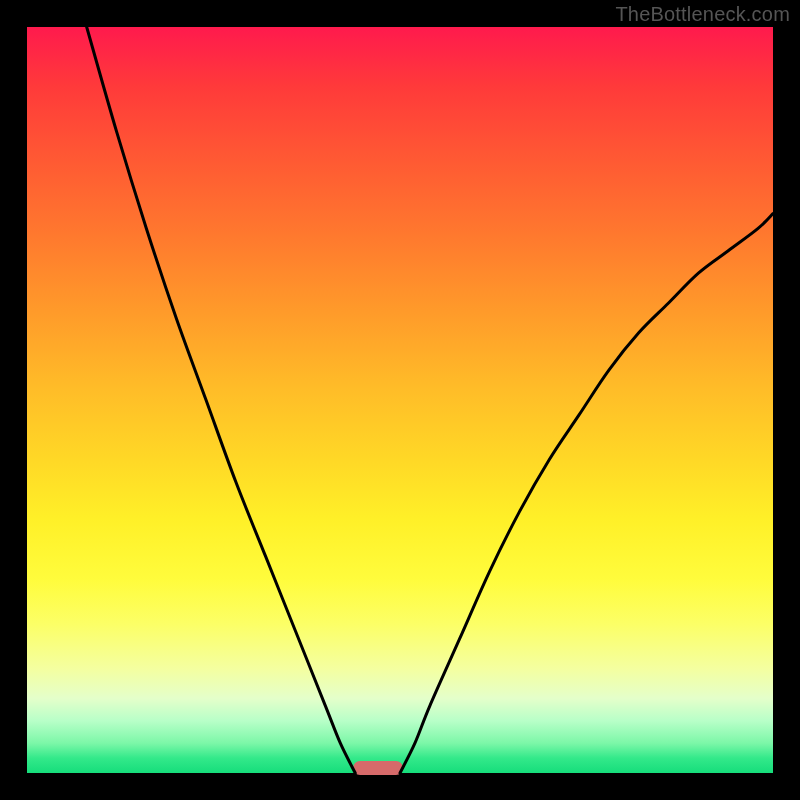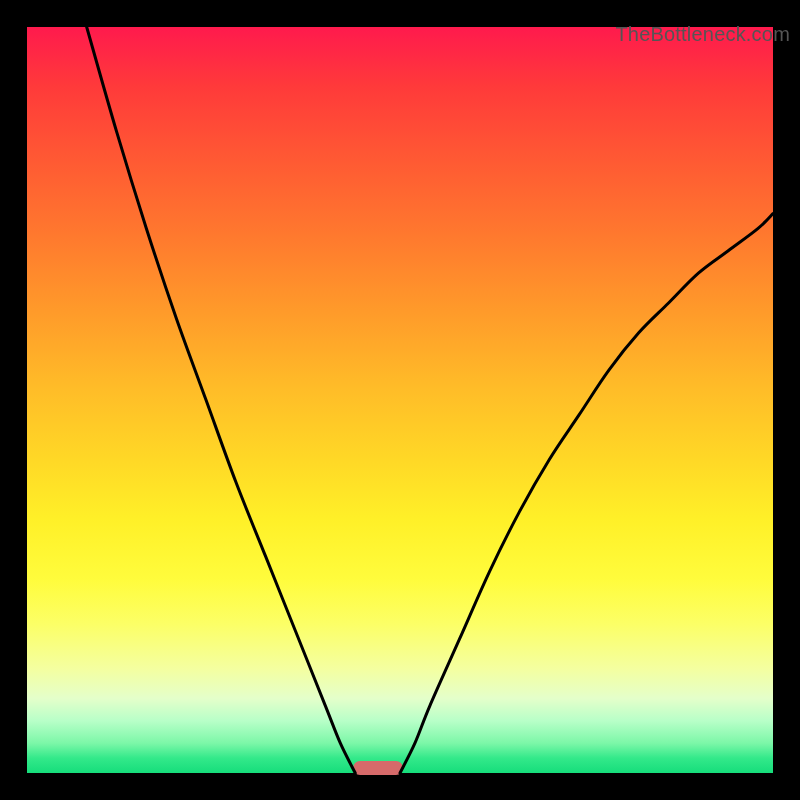--- a/index.html
+++ b/index.html
@@ -53,21 +53,20 @@
   }
   .watermark {
     position: absolute;
     top: 3px;
     right: 10px;
     color: #555;
     font-size: 20px;
     font-weight: 500;
     letter-spacing: 0.2px;
     user-select: none;
-    margin-top: 20px;
   }
   svg.curves {
     position: absolute;
     left: 0; top: 0;
   }
 </style>
 </head>
 <body>
 
 <div class="frame">

